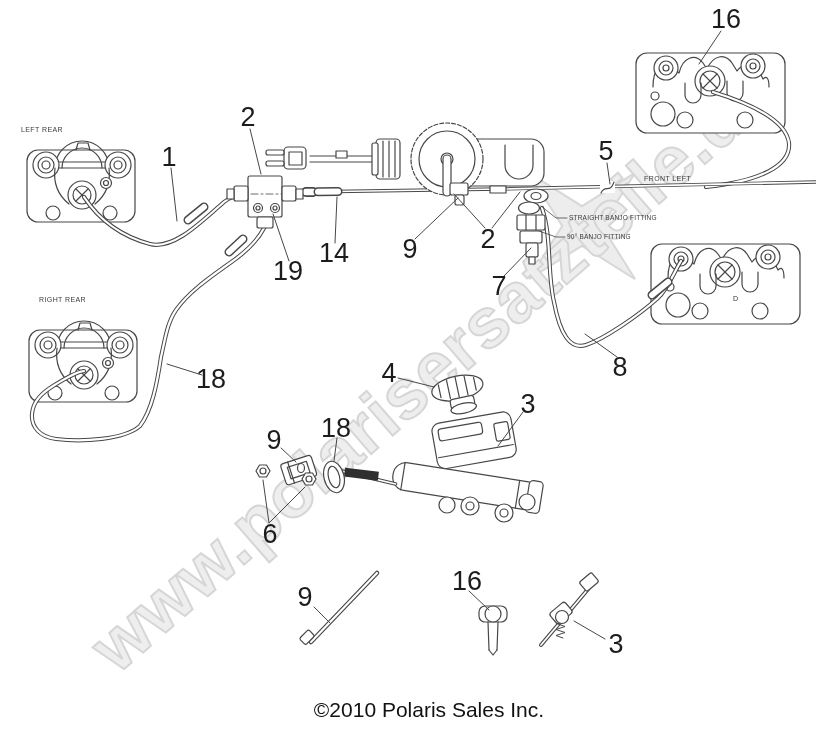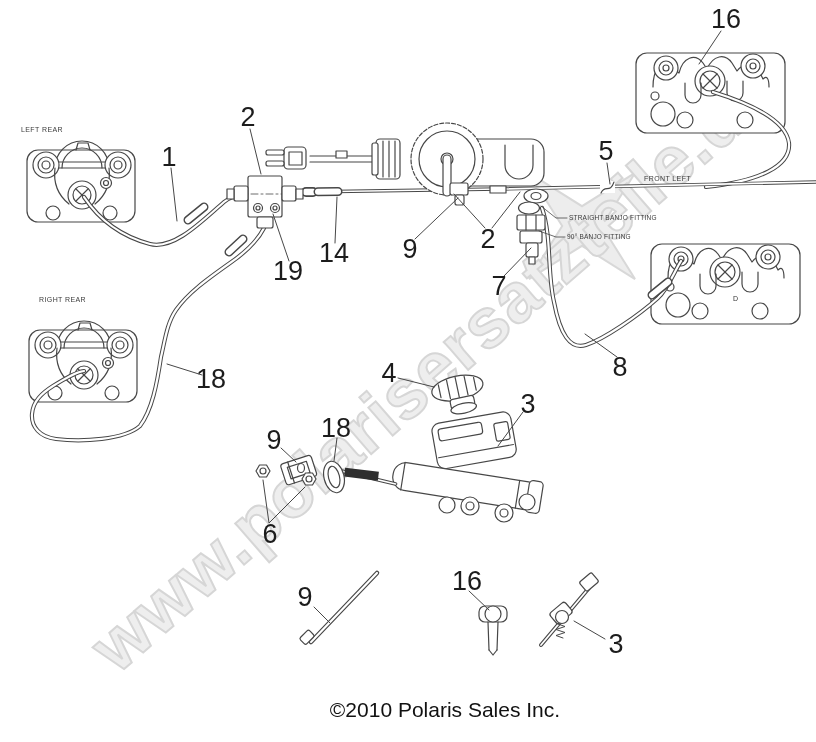--- a/index.html
+++ b/index.html
@@ -14,21 +14,21 @@
   .art{position:absolute;left:0;top:0;z-index:1;}
   .txt-layer{position:absolute;inset:0;z-index:2;pointer-events:none;}
   .callout{position:absolute;transform:translate(-50%,-50%);
            font:27px "Liberation Sans",sans-serif;color:#1c1c1c;}
   .part-label{position:absolute;font:7px "Liberation Sans",sans-serif;
               color:#3a3a3a;letter-spacing:.4px;white-space:nowrap;}
   .tiny-label{position:absolute;font:6.5px "Liberation Sans",sans-serif;
               color:#3a3a3a;letter-spacing:.2px;white-space:nowrap;}
   .d-mark{position:absolute;font:7px "Liberation Sans",sans-serif;color:#333;}
   .copyright{position:absolute;left:429px;top:698px;transform:translateX(-50%);
-             font:21px "Liberation Sans",sans-serif;color:#111;white-space:nowrap;margin-left:16px;}
+             font:21px "Liberation Sans",sans-serif;color:#111;white-space:nowrap;}
 </style>
 </head>
 <body>
 
 <div class="page">
 
   <div class="wm-layer">
     <svg width="816" height="742">
       <polygon points="582,151 596,212 657,226 596,240 582,301 568,240 507,226 568,212" transform="rotate(45 582 226)" fill="#ededed" stroke="#d8d8d8" stroke-width="2"></polygon>
     </svg>

